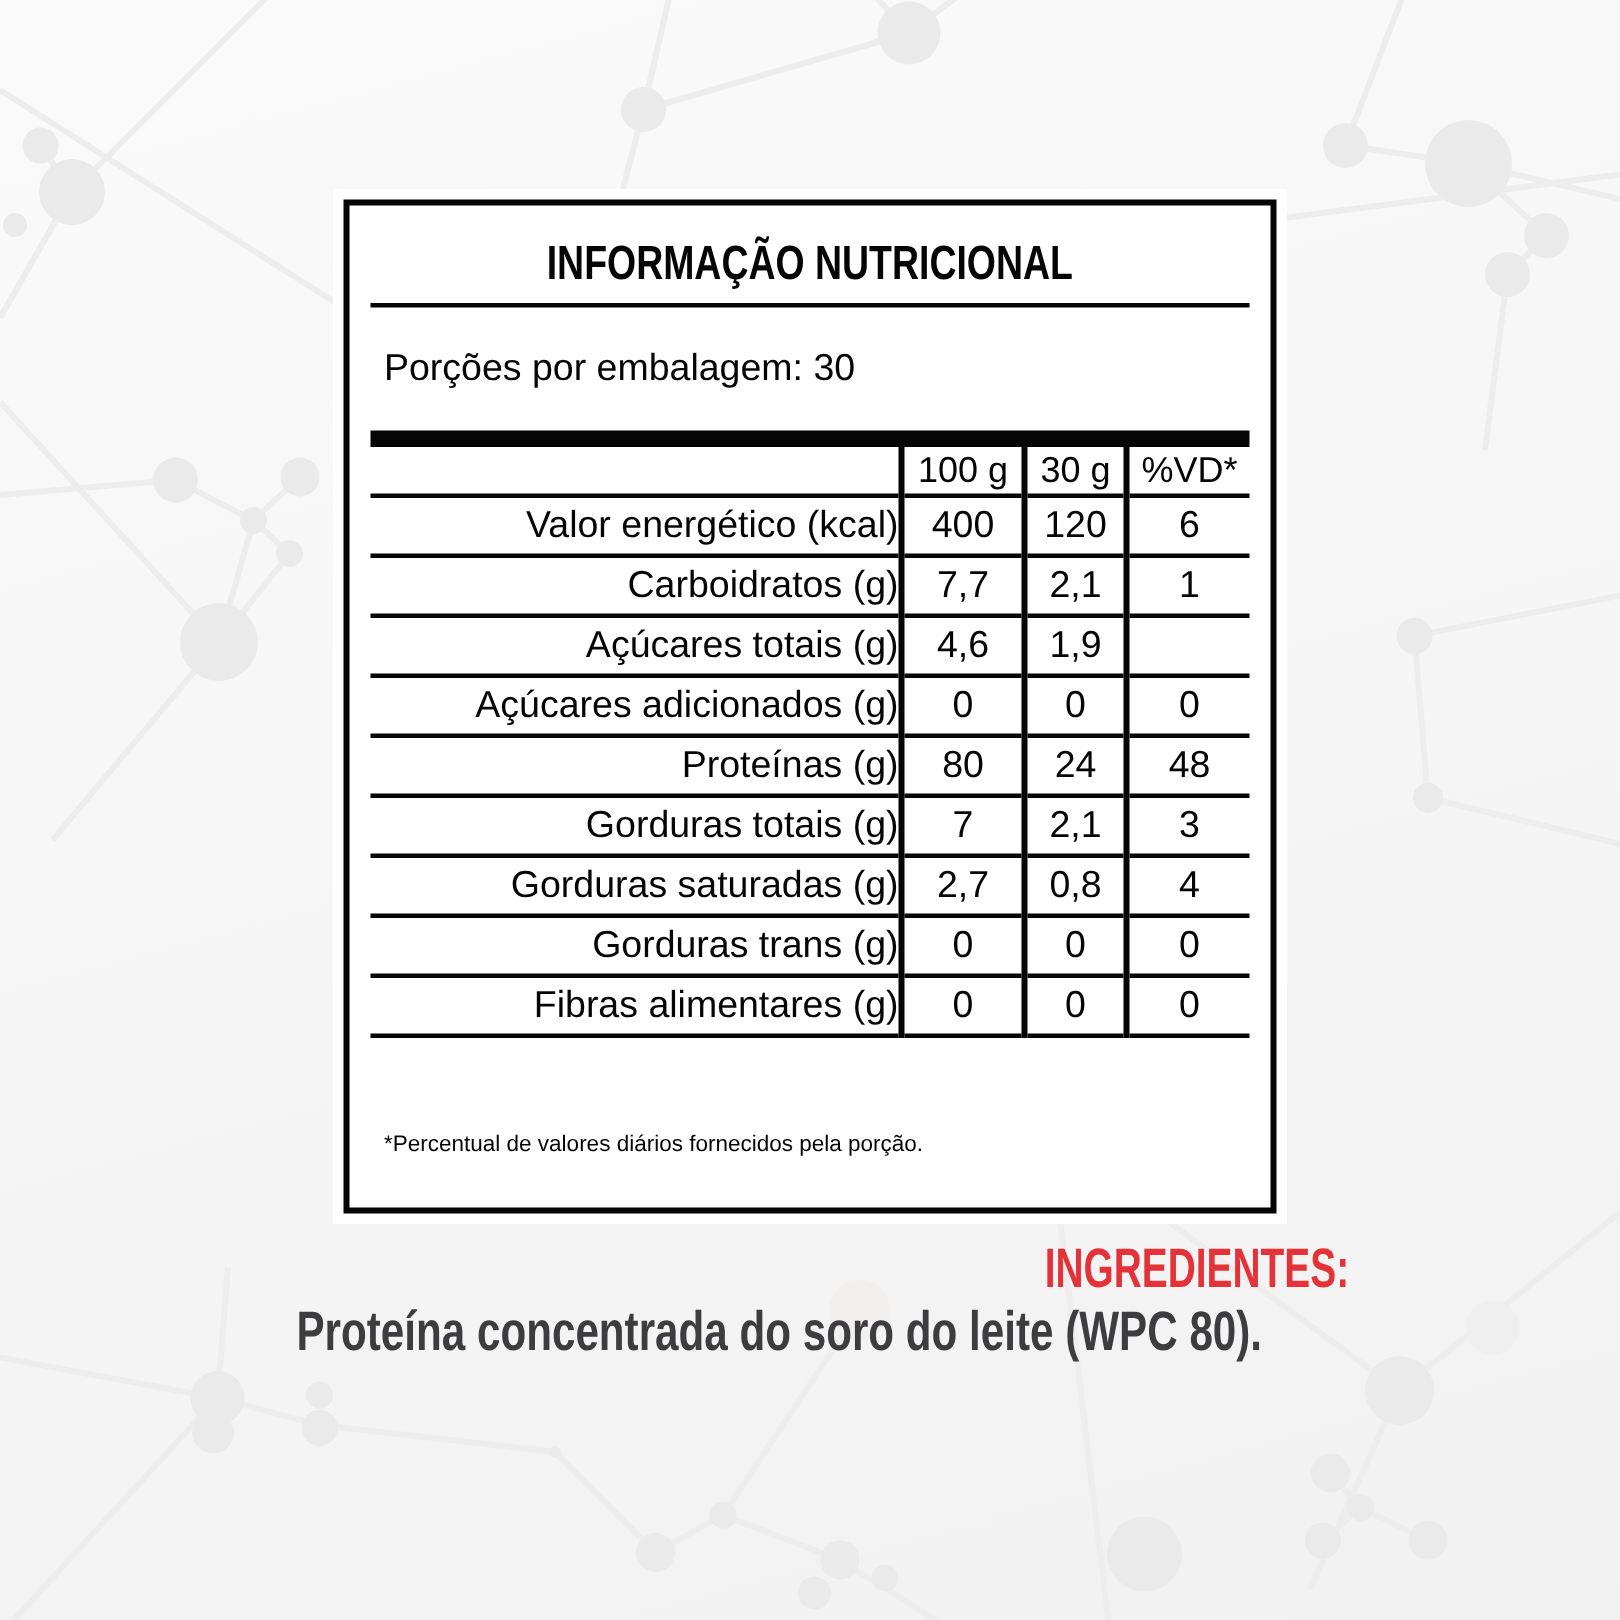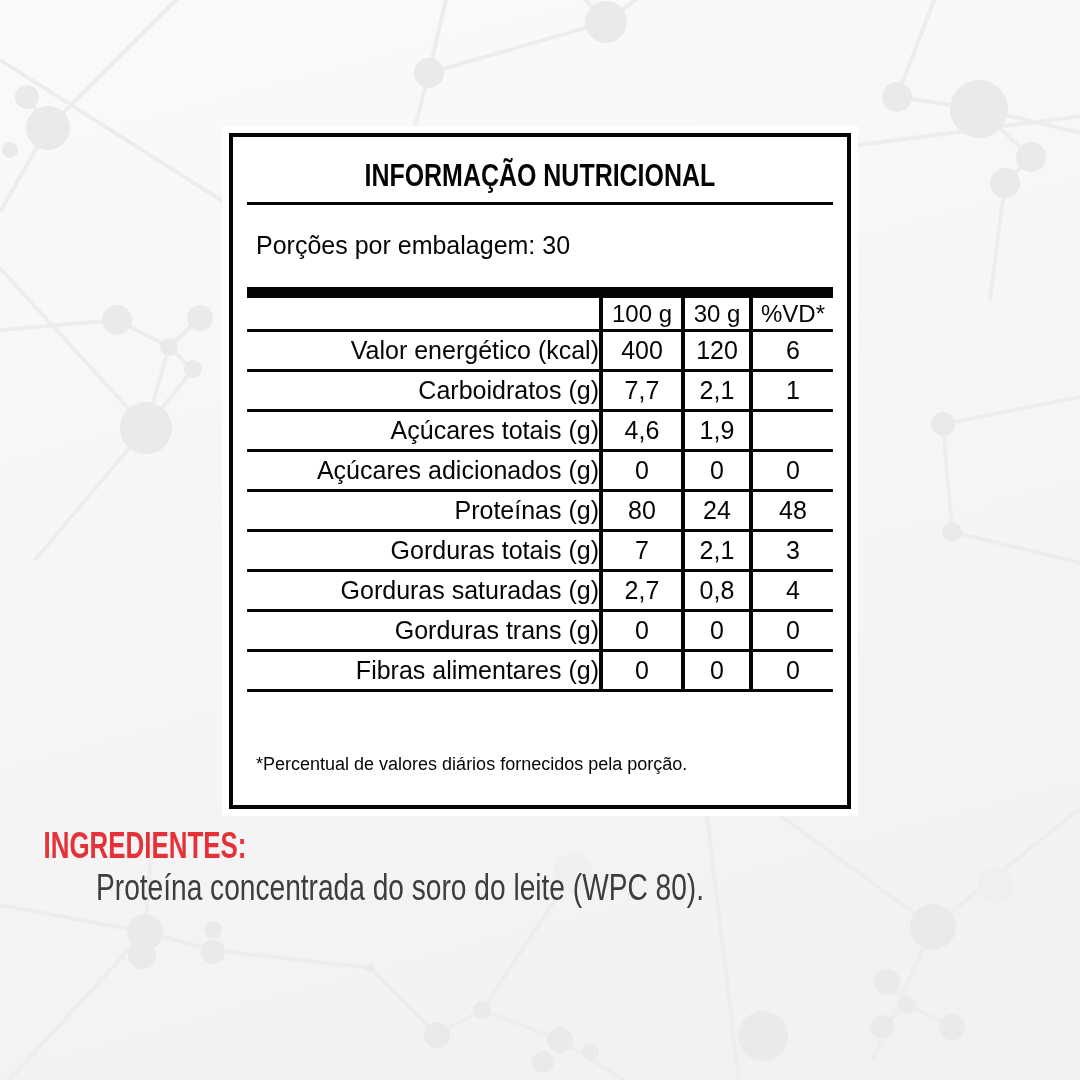--- a/index.html
+++ b/index.html
@@ -37,33 +37,33 @@
     font-size:25px;font-weight:normal;overflow:hidden;white-space:nowrap;
   }
   table.nt tr.hdr th{height:31px;font-weight:normal;font-size:24px;}
   table.nt tr.row td,table.nt tr.row th{height:37px;}
   table.nt .vcol{border-left:4px solid #050505;text-align:center;}
   table.nt .lbl{text-align:right;padding-left:6px;}
   table.nt .ind-1{padding-left:24px;}
   table.nt .ind-2{padding-left:42px;margin-top:12px;}
   .footnote{
     position:absolute;top:628px;left:34px;right:25px;
-    font-size:18px;color:#050505;white-space:nowrap;
+    font-size:15px;color:#050505;white-space:nowrap;
   }
 
   
   .ingredients{
-    position:absolute;left:0;top:826px;width:943px;text-align:left;
+    position:absolute;left:0;top:826px;width:943px;text-align:right;
   }
   .ing-heading{
     font-size:37px;font-weight:bold;line-height:40px;white-space:nowrap;
   }
   .ing-heading span{display:inline-block;transform:scaleX(0.70);transform-origin:50% 50%;}
   .ing-text{
-    font-size:37px;font-weight:normal;line-height:44px;white-space:nowrap;
+    font-size:37px;font-weight:bold;line-height:44px;white-space:nowrap;
   }
   .ing-text span{display:inline-block;transform:scaleX(0.76);transform-origin:50% 50%;}
 </style>
 </head>
 <body>
 
 <svg class="molecules" viewBox="0 0 1080 1080" xmlns="http://www.w3.org/2000/svg" aria-hidden="true">
   <g stroke="#ededed" stroke-width="4" fill="none">
     <path d="M196,-20 L48,128 L0,212"></path>
     <path d="M0,60 L265,228"></path>

